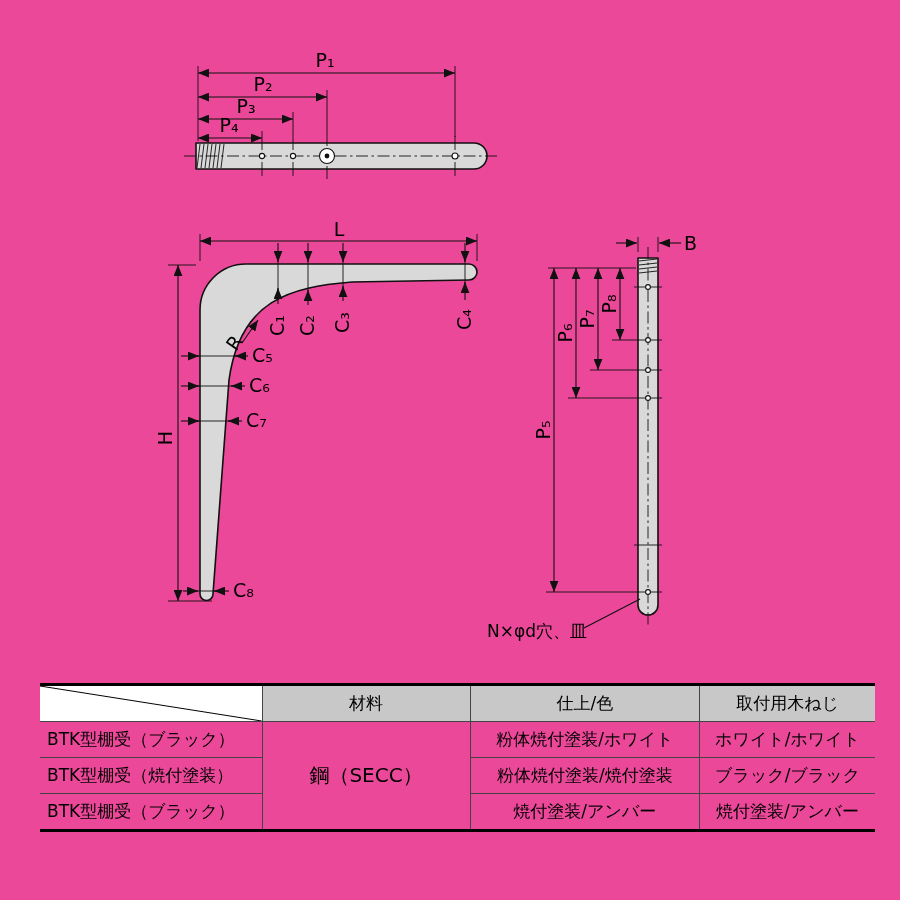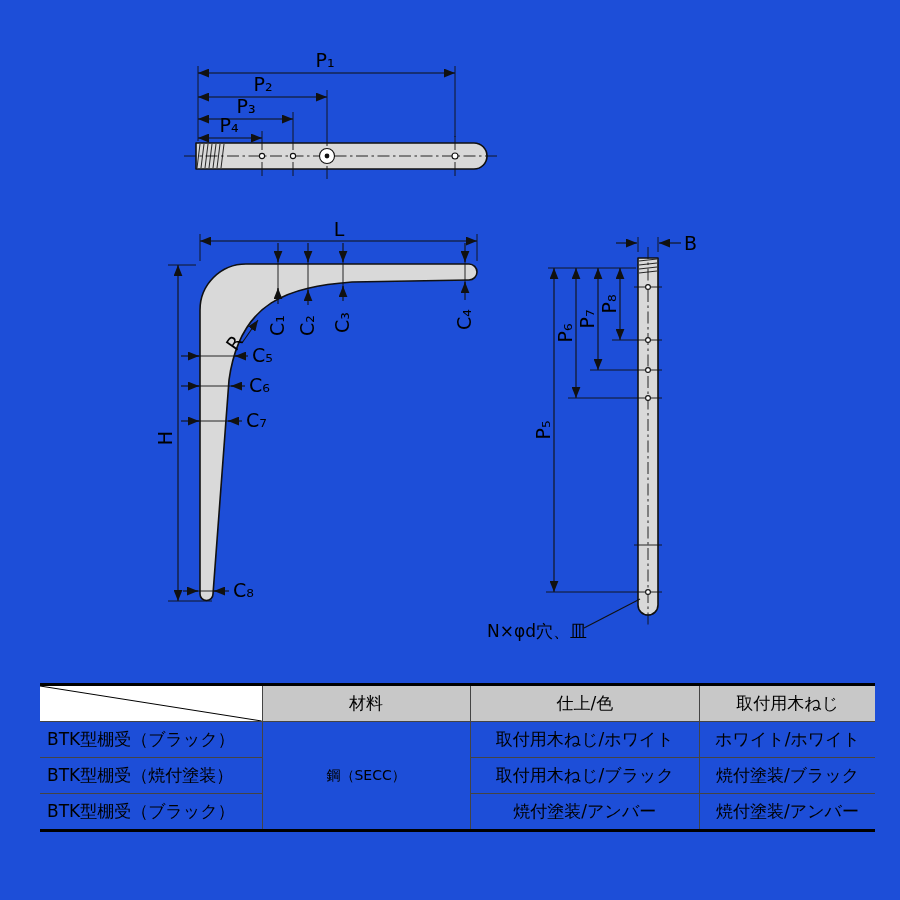--- a/index.html
+++ b/index.html
@@ -1,17 +1,17 @@
 <!DOCTYPE html>
 <html><head>
 <meta charset="utf-8">
 <style>
   html,body { margin:0; padding:0; background:#ffffff; }
   body { width:900px; height:900px; overflow:hidden; font-family:"DejaVu Sans",sans-serif; }
-  .page { position:relative; width:900px; height:900px; background:#1d4ed8; }
+  .page { position:relative; width:900px; height:900px; background:#ec4899; }
 
   
   svg.draw { display:block; }
   .ol   { fill:#d9d9d9; stroke:#111; stroke-width:1.6; stroke-linejoin:round; }
   .ln   { stroke:#111; stroke-width:1.1; fill:none; }
   .thin { stroke:#111; stroke-width:0.9; fill:none; }
   .cl   { stroke:#111; stroke-width:0.9; fill:none; stroke-dasharray:12 3.5 2.5 3.5; }
   .hole { fill:#ffffff; stroke:#111; stroke-width:1.1; }
   .holed{ fill:#111; stroke:none; }
   .lbl  { font-family:"DejaVu Sans",sans-serif; font-size:19px; fill:#000; }
@@ -21,21 +21,21 @@
   table.spec { border-collapse:collapse; width:835px; margin:28px 0 0 40px;
                border-top:3px solid #000; border-bottom:3px solid #000;
                font-family:"DejaVu Sans",sans-serif; font-size:17px; color:#000; table-layout:fixed; }
   .spec th, .spec td { border:1px solid #444; padding:5px 6px; text-align:center; height:25px; overflow:hidden; white-space:nowrap; }
   .spec th:first-child, .spec td:first-child { border-left:none; }
   .spec th:last-child,  .spec td:last-child  { border-right:none; }
   .spec thead th { background:#c8c8c8; font-weight:normal; }
   .spec th.diag { background:#ffffff; padding:0; position:relative; }
   .spec th.diag svg { position:absolute; left:0; top:0; width:100%; height:100%; }
   .spec td.name { text-align:left; padding-left:7px; }
-  .spec td.mat  { font-size:14px; }
+  .spec td.mat  { font-size:20px; }
 </style>
 </head>
 <body>
 
 <div class="page">
 
   <svg class="draw" width="900" height="655" viewBox="0 0 900 655">
     <defs>
       <marker id="arr" viewBox="0 0 10 8" markerWidth="11" markerHeight="9" refX="10" refY="4" orient="auto-start-reverse" markerUnits="userSpaceOnUse">
         <path d="M0,0 L10,4 L0,8 Z" fill="#111"></path>
@@ -155,27 +155,27 @@
         </th>
         <th>材料</th>
         <th>仕上/色</th>
         <th>取付用木ねじ</th>
       </tr>
     </thead>
     <tbody>
       <tr>
         <td class="name">BTK型棚受（ブラック）</td>
         <td class="mat" rowspan="3">鋼（SECC）</td>
-        <td>取付用木ねじ/ホワイト</td>
+        <td>粉体焼付塗装/ホワイト</td>
         <td>ホワイト/ホワイト</td>
       </tr>
       <tr>
         <td class="name">BTK型棚受（焼付塗装）</td>
-        <td>取付用木ねじ/ブラック</td>
-        <td>焼付塗装/ブラック</td>
+        <td>粉体焼付塗装/焼付塗装</td>
+        <td>ブラック/ブラック</td>
       </tr>
       <tr>
         <td class="name">BTK型棚受（ブラック）</td>
         <td>焼付塗装/アンバー</td>
         <td>焼付塗装/アンバー</td>
       </tr>
     </tbody>
   </table>
 
 </div>

